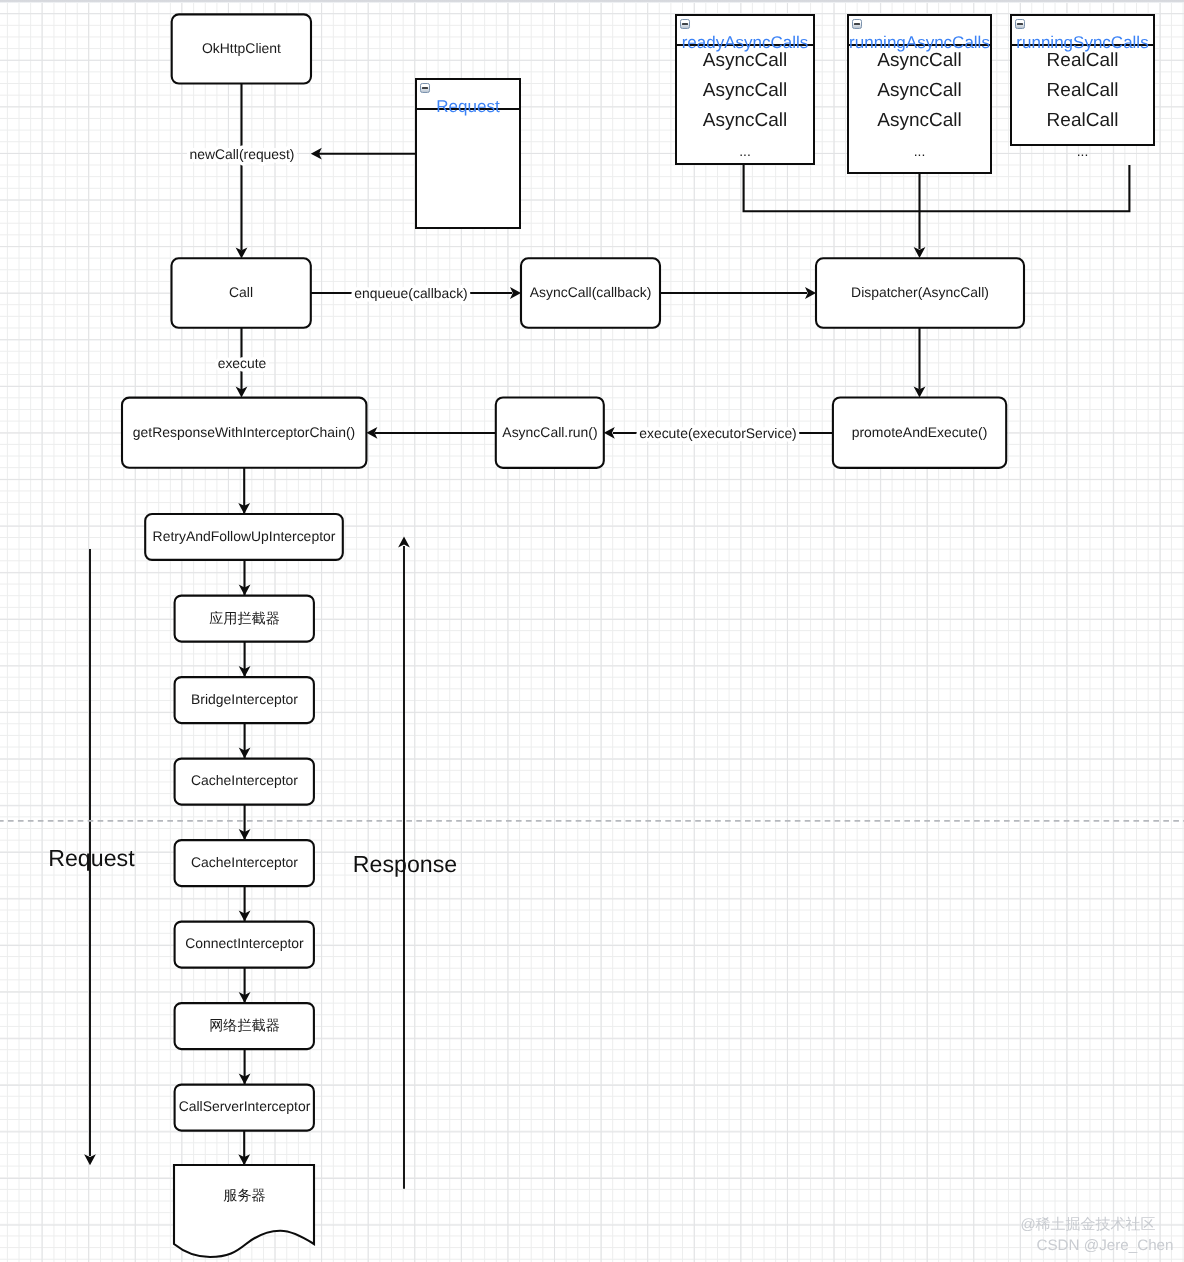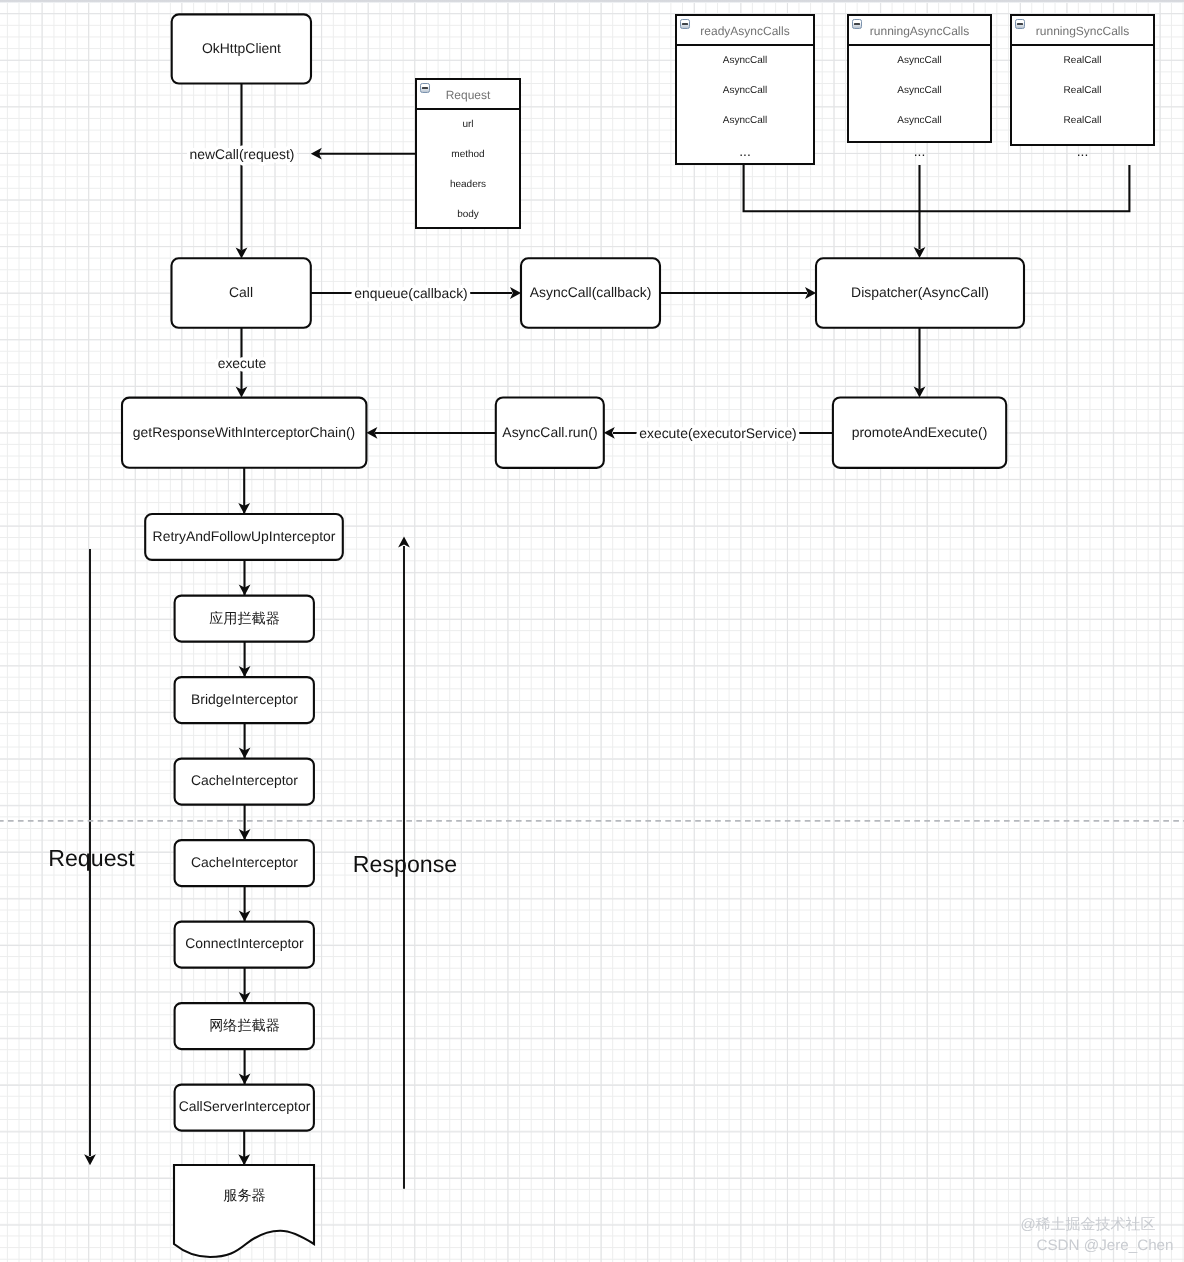--- a/index.html
+++ b/index.html
@@ -34,28 +34,28 @@
        paint-order:stroke;stroke:#ffffff;stroke-width:7px;stroke-linejoin:round;}
   .biglbl{font-family:"Liberation Sans",sans-serif;font-size:23.2px;fill:#111;
        text-anchor:middle;dominant-baseline:central;}
   .dash{stroke:#b5b8bd;stroke-width:1.7;stroke-dasharray:5.65 4.31;stroke-dashoffset:2.0;fill:none;}
   .wm{font-family:"Liberation Sans",sans-serif;fill:#c9ccd1;text-anchor:middle;}
   .clsbox{position:absolute;box-sizing:border-box;border:2px solid #0c0c0c;
           background:#ffffff;display:flex;flex-direction:column;}
   .clshdr{position:relative;height:28px;flex:0 0 28px;
           border-bottom:2px solid #0c0c0c;display:flex;align-items:center;
           justify-content:center;}
-  .clstitle{font-size:12px;color:#737373;line-height:1;position:relative;top:1px;}
+  .clstitle{font-size:17px;color:#3b82f6;line-height:1;position:relative;top:12px;}
   .collapse{position:absolute;left:3px;top:3.1px;width:10.3px;height:10.2px;
             box-sizing:border-box;border:1.4px solid #7c93ae;border-radius:2.3px;
             background:linear-gradient(180deg,#fdfefe 0%,#ffffff 30%,#e4eaf0 55%,#b8c3d0 100%);}
   .collapse::after{content:"";position:absolute;left:1.1px;top:3.1px;
             width:5.7px;height:2.1px;background:#3f4347;border-radius:0.6px;}
   .clsrows{flex:1 1 auto;display:flex;flex-direction:column;}
-  .clsrow{height:30px;line-height:30px;text-align:center;font-size:10px;color:#1a1a1a;}
+  .clsrow{height:30px;line-height:30px;text-align:center;font-size:19px;color:#1a1a1a;}
   .clsrow.ell{font-size:13.95px;}
 </style>
 </head>
 <body>
 
 <div id="canvas">
   <div class="grid"></div>
   <div class="topband"></div>
   <svg class="layer" viewBox="0 0 1184 1262">
     <defs>
@@ -207,42 +207,36 @@
       <text class="wm" x="1088" y="1229" style="font-size:15px">@稀土掘金技术社区</text>
       <text class="wm" x="1105" y="1250.4" style="font-size:15.2px">CSDN @Jere_Chen</text>
     </g>
   </svg>
 
   <div class="clsbox" style="left:415px;top:78px;width:106px;height:151px;">
     <div class="clshdr">
       <span class="collapse"></span>
       <span class="clstitle">Request</span>
     </div>
+  </div>
+
+  <div class="clsbox" style="left:675px;top:14px;width:140px;height:151px;">
+    <div class="clshdr">
+      <span class="collapse"></span>
+      <span class="clstitle">readyAsyncCalls</span>
+    </div>
     <div class="clsrows">
-      <div class="clsrow">url</div>
-      <div class="clsrow">method</div>
-      <div class="clsrow">headers</div>
-      <div class="clsrow">body</div>
-    </div>
-  </div>
-
-  <div class="clsbox" style="left:675px;top:14px;width:140px;height:151px;">
-    <div class="clshdr">
-      <span class="collapse"></span>
-      <span class="clstitle">readyAsyncCalls</span>
-    </div>
-    <div class="clsrows">
       <div class="clsrow">AsyncCall</div>
       <div class="clsrow">AsyncCall</div>
       <div class="clsrow">AsyncCall</div>
       <div class="clsrow ell">...</div>
     </div>
   </div>
 
-  <div class="clsbox" style="left:847px;top:14px;width:145px;height:129px;">
+  <div class="clsbox" style="left:847px;top:14px;width:145px;height:160px;">
     <div class="clshdr">
       <span class="collapse"></span>
       <span class="clstitle">runningAsyncCalls</span>
     </div>
     <div class="clsrows">
       <div class="clsrow">AsyncCall</div>
       <div class="clsrow">AsyncCall</div>
       <div class="clsrow">AsyncCall</div>
       <div class="clsrow ell">...</div>
     </div>

